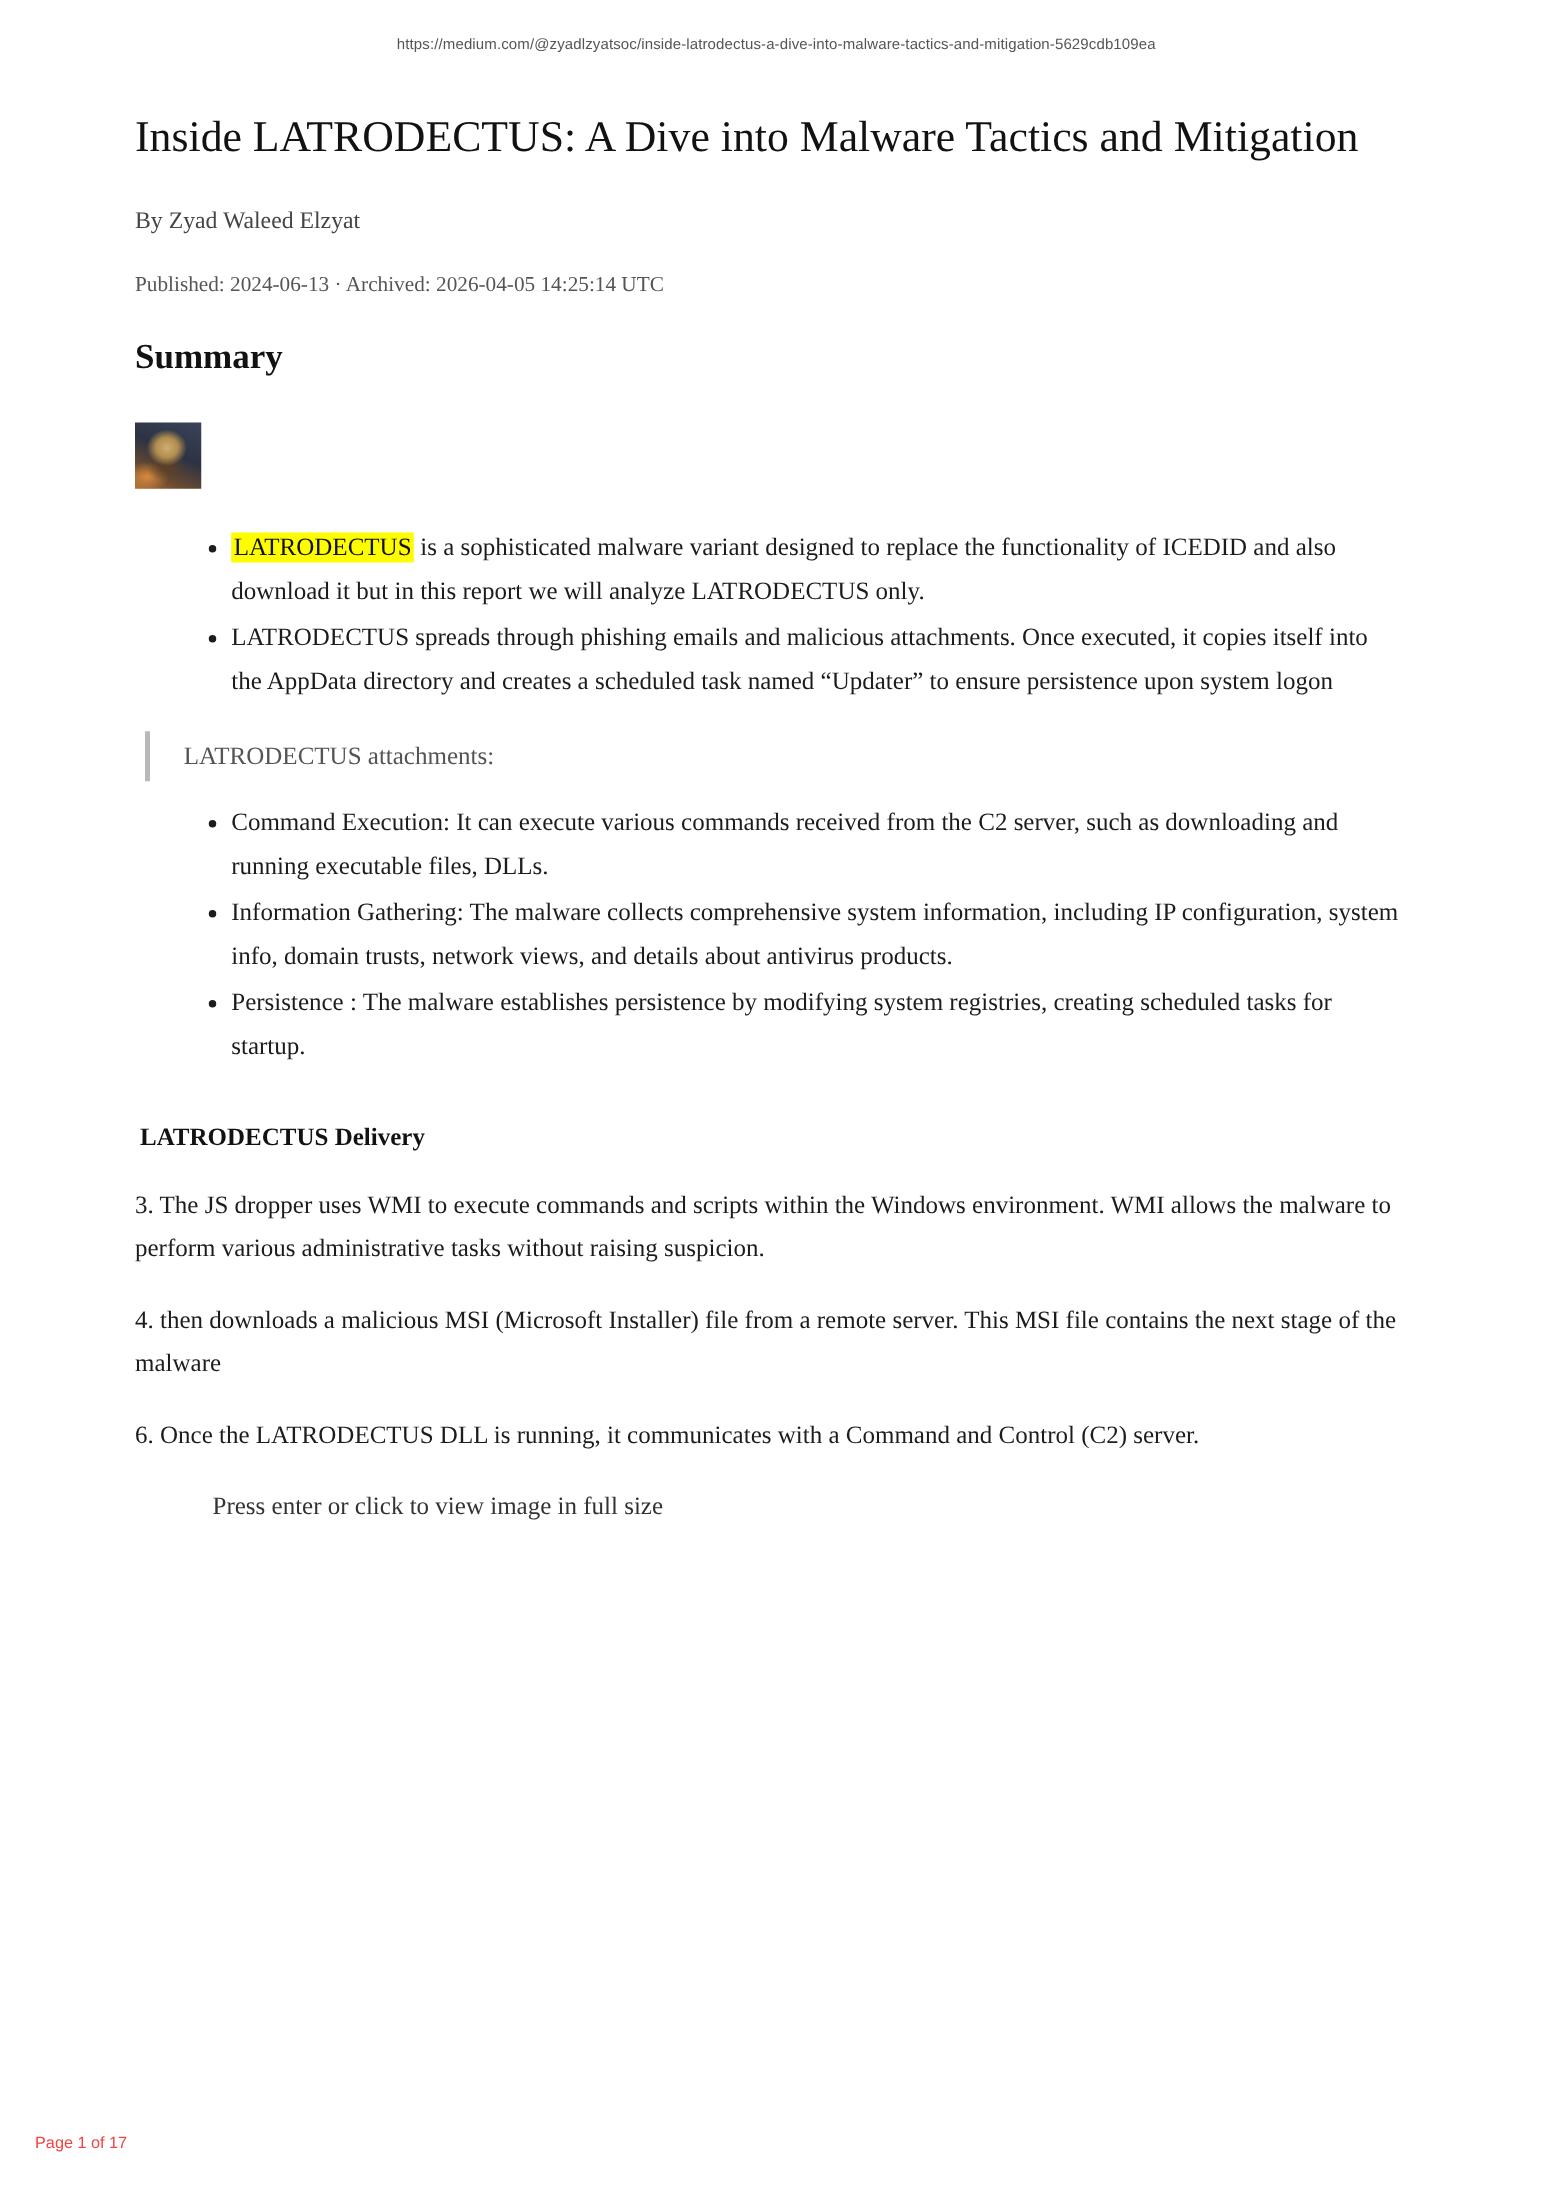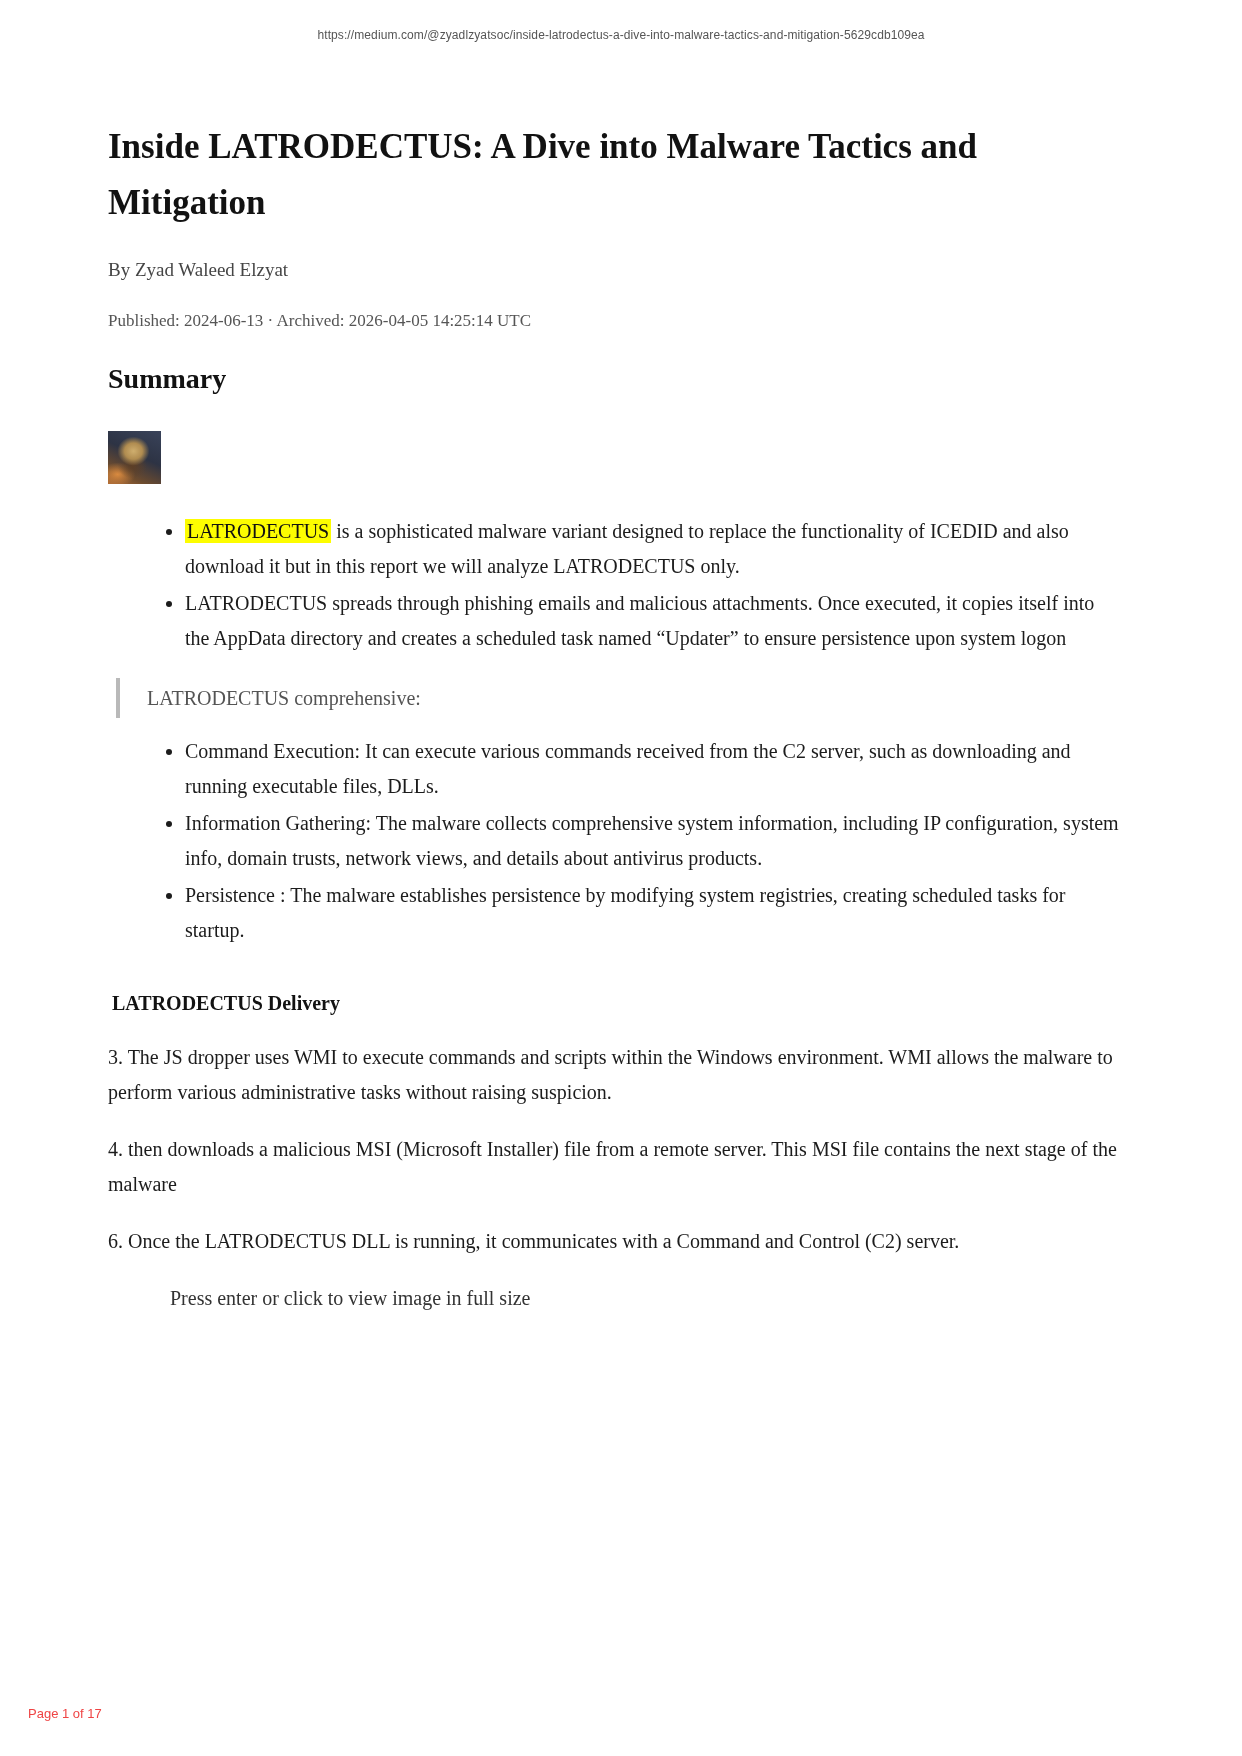--- a/index.html
+++ b/index.html
@@ -16,23 +16,23 @@
     text-align: center;
     font-family: "Liberation Sans", sans-serif;
     font-size: 12px; color: #555;
     letter-spacing: 0.1px;
   }
   .content {
     position: absolute; left: 108px; top: 0;
     width: 1030px;
   }
   h1.article-title {
-    margin: 0; padding-top: 119px;
+    margin: 0; padding-top: 82px;
     font-size: 35px; line-height: 56px;
-    font-weight: 700; color: #121212;
+    font-weight: 400; color: #121212;
   }
   .byline {
     margin-top: 26px;
     font-size: 19px; line-height: 26px; color: #454545;
   }
   .published {
     margin-top: 26px;
     font-size: 17px; line-height: 24px; color: #555;
   }
   h2.section-heading {
@@ -111,21 +111,21 @@
 
   <span class="avatar"></span>
 
   <ul class="bullet-list summary-bullets">
 
       <li><mark class="term-highlight">LATRODECTUS</mark><span> is a sophisticated malware variant designed to replace the functionality of ICEDID and also download it but in this report we will analyze LATRODECTUS only.</span></li>
 
       <li><span>LATRODECTUS spreads through phishing emails and malicious attachments. Once executed, it copies itself into the AppData directory and creates a scheduled task named “Updater” to ensure persistence upon system logon</span></li>
     </ul>
 
-  <blockquote class="quote-block">LATRODECTUS comprehensive:</blockquote>
+  <blockquote class="quote-block">LATRODECTUS attachments:</blockquote>
 
   <ul class="bullet-list capability-bullets">
 
       <li><span>Command Execution: It can execute various commands received from the C2 server, such as downloading and running executable files, DLLs.</span></li>
 
       <li><span>Information Gathering: The malware collects comprehensive system information, including IP configuration, system info, domain trusts, network views, and details about antivirus products.</span></li>
 
       <li><span>Persistence : The malware establishes persistence by modifying system registries, creating scheduled tasks for startup.</span></li>
     </ul>
 

